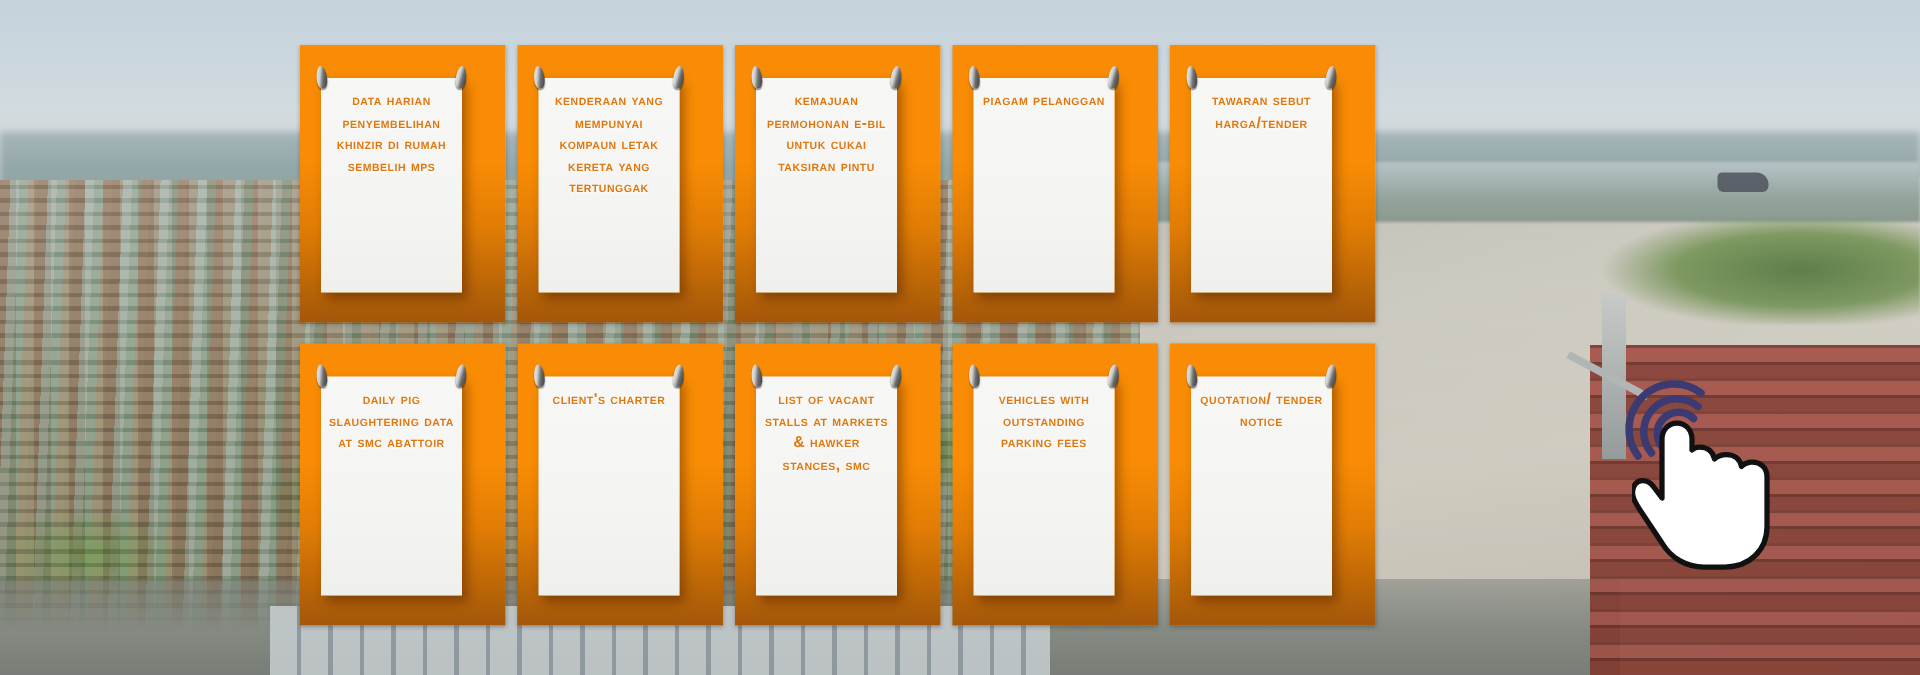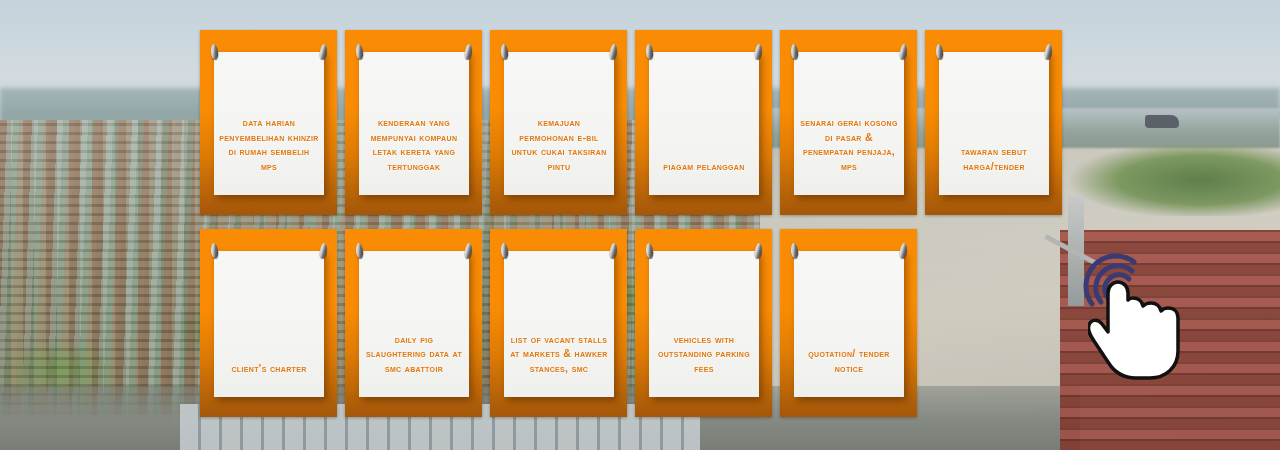--- a/index.html
+++ b/index.html
@@ -96,25 +96,25 @@
 
   .panel{
     position:relative;width:137px;
     background:linear-gradient(180deg,#f98c04 0%,#f98c04 42%,#e07c05 66%,#b86407 88%,#a4570a 100%);
     box-shadow:0 1px 3px rgba(0,0,0,.28);
   }
   .row1 .panel{height:185px;}
   .row2 .panel{height:188px;}
 
   .card{
-    position:absolute;left:14px;top:22px;width:110px;
+    position:absolute;left:14px;top:22px;width:94px;
     background:linear-gradient(180deg,#f7f7f5 0%,#f4f4f2 60%,#efefec 100%);
     box-shadow:3px 4px 7px rgba(60,25,0,.42);
-    display:flex;align-items:flex-end;justify-content:center;
-    padding:22px 5px;box-sizing:border-box;
+    display:flex;align-items:flex-start;justify-content:center;
+    padding:8px 5px;box-sizing:border-box;
   }
   .row1 .card{height:143px;}
   .row2 .card{height:146px;}
 
   .pin{
     position:absolute;top:-8px;width:7px;height:15px;z-index:3;
     background:linear-gradient(100deg,#f2f2f2 0%,#cfcfcf 35%,#6e6e6e 60%,#3a3a3a 100%);
     border-radius:50% 50% 40% 40%/60% 60% 40% 40%;
     box-shadow:0 1px 1px rgba(0,0,0,.5);
     transform:rotate(-6deg);
@@ -192,53 +192,46 @@
       </div>
 
       <div class="panel">
         <div class="card">
           <span class="pin left"></span>
           <span class="pin right"></span>
           <span class="card-text">Piagam Pelanggan</span>
         </div>
       </div>
 
-      <div class="panel">
-        <div class="card">
-          <span class="pin left"></span>
-          <span class="pin right"></span>
-          <span class="card-text">Senarai Gerai Kosong di Pasar &amp; Penempatan Penjaja, MPS</span>
-        </div>
-      </div>
 
       <div class="panel">
         <div class="card">
           <span class="pin left"></span>
           <span class="pin right"></span>
           <span class="card-text">Tawaran Sebut Harga/Tender</span>
         </div>
       </div>
 
     </div>
 
     <div class="row row2">
 
       <div class="panel">
         <div class="card">
           <span class="pin left"></span>
           <span class="pin right"></span>
+          <span class="card-text">Daily Pig Slaughtering Data At SMC Abattoir</span>
+        </div>
+      </div>
+
+      <div class="panel">
+        <div class="card">
+          <span class="pin left"></span>
+          <span class="pin right"></span>
           <span class="card-text">Client's Charter</span>
-        </div>
-      </div>
-
-      <div class="panel">
-        <div class="card">
-          <span class="pin left"></span>
-          <span class="pin right"></span>
-          <span class="card-text">Daily Pig Slaughtering Data At SMC Abattoir</span>
         </div>
       </div>
 
       <div class="panel">
         <div class="card">
           <span class="pin left"></span>
           <span class="pin right"></span>
           <span class="card-text">List Of Vacant Stalls At Markets &amp; Hawker Stances, SMC</span>
         </div>
       </div>

